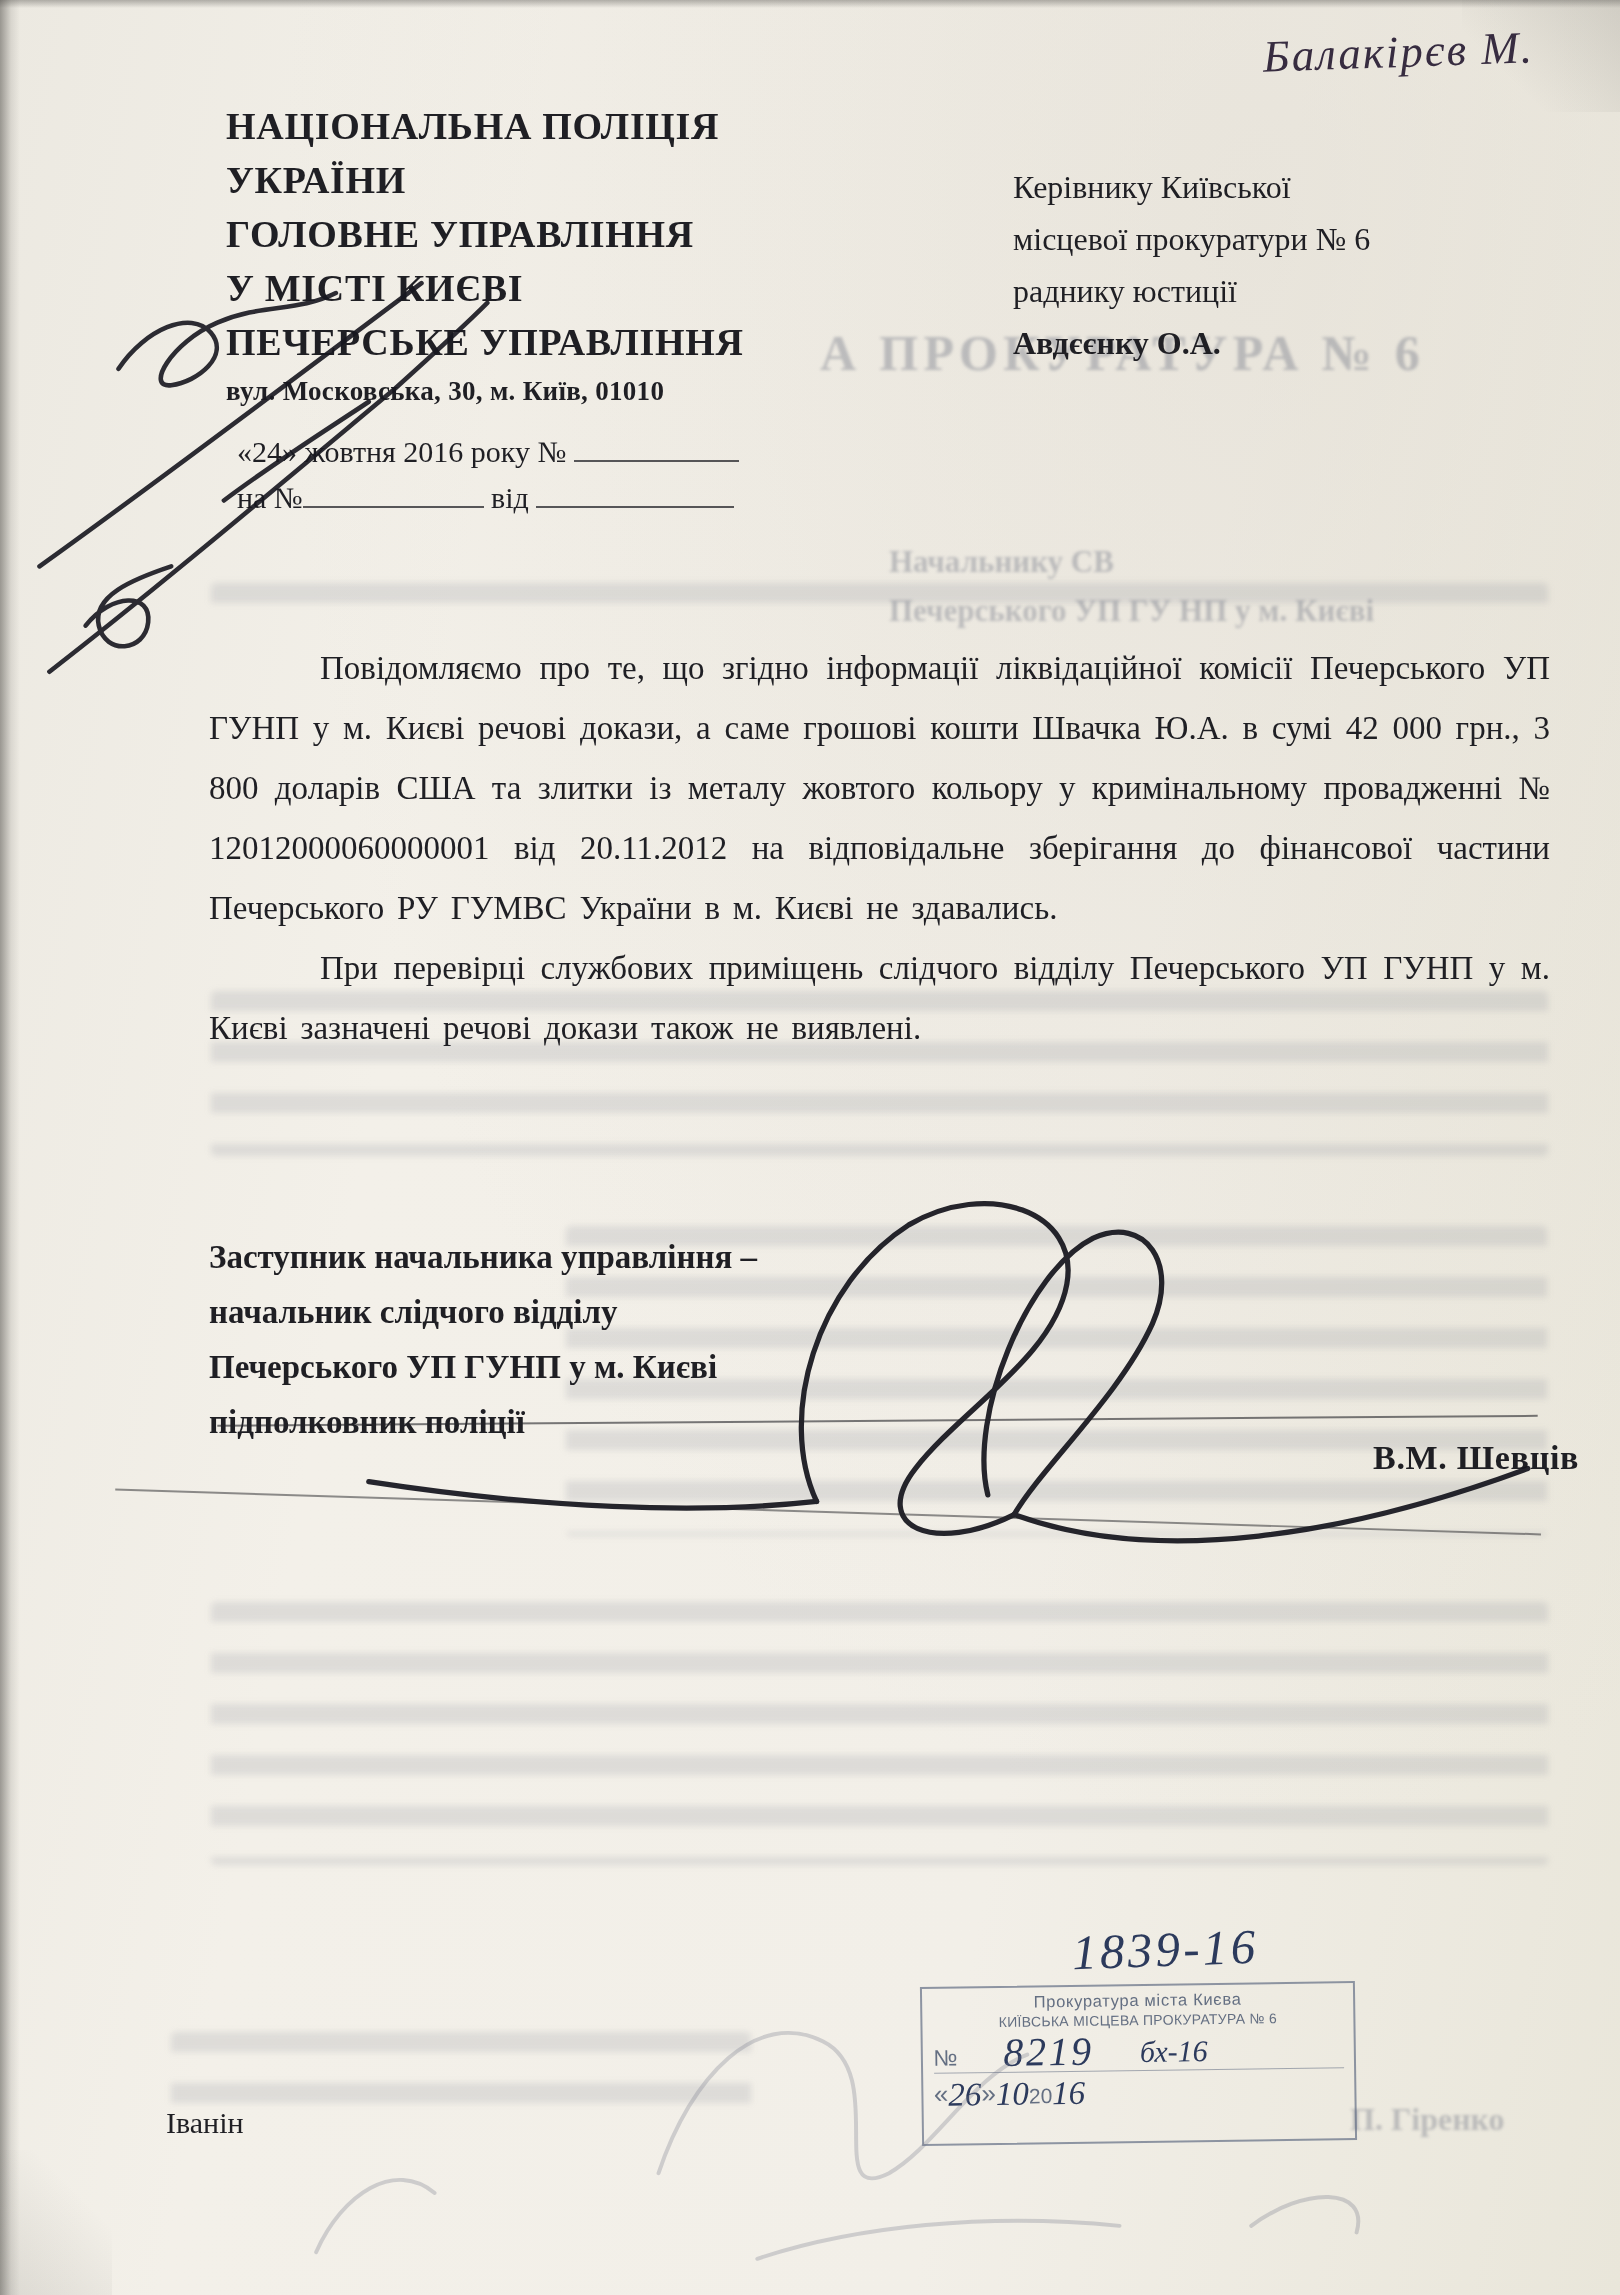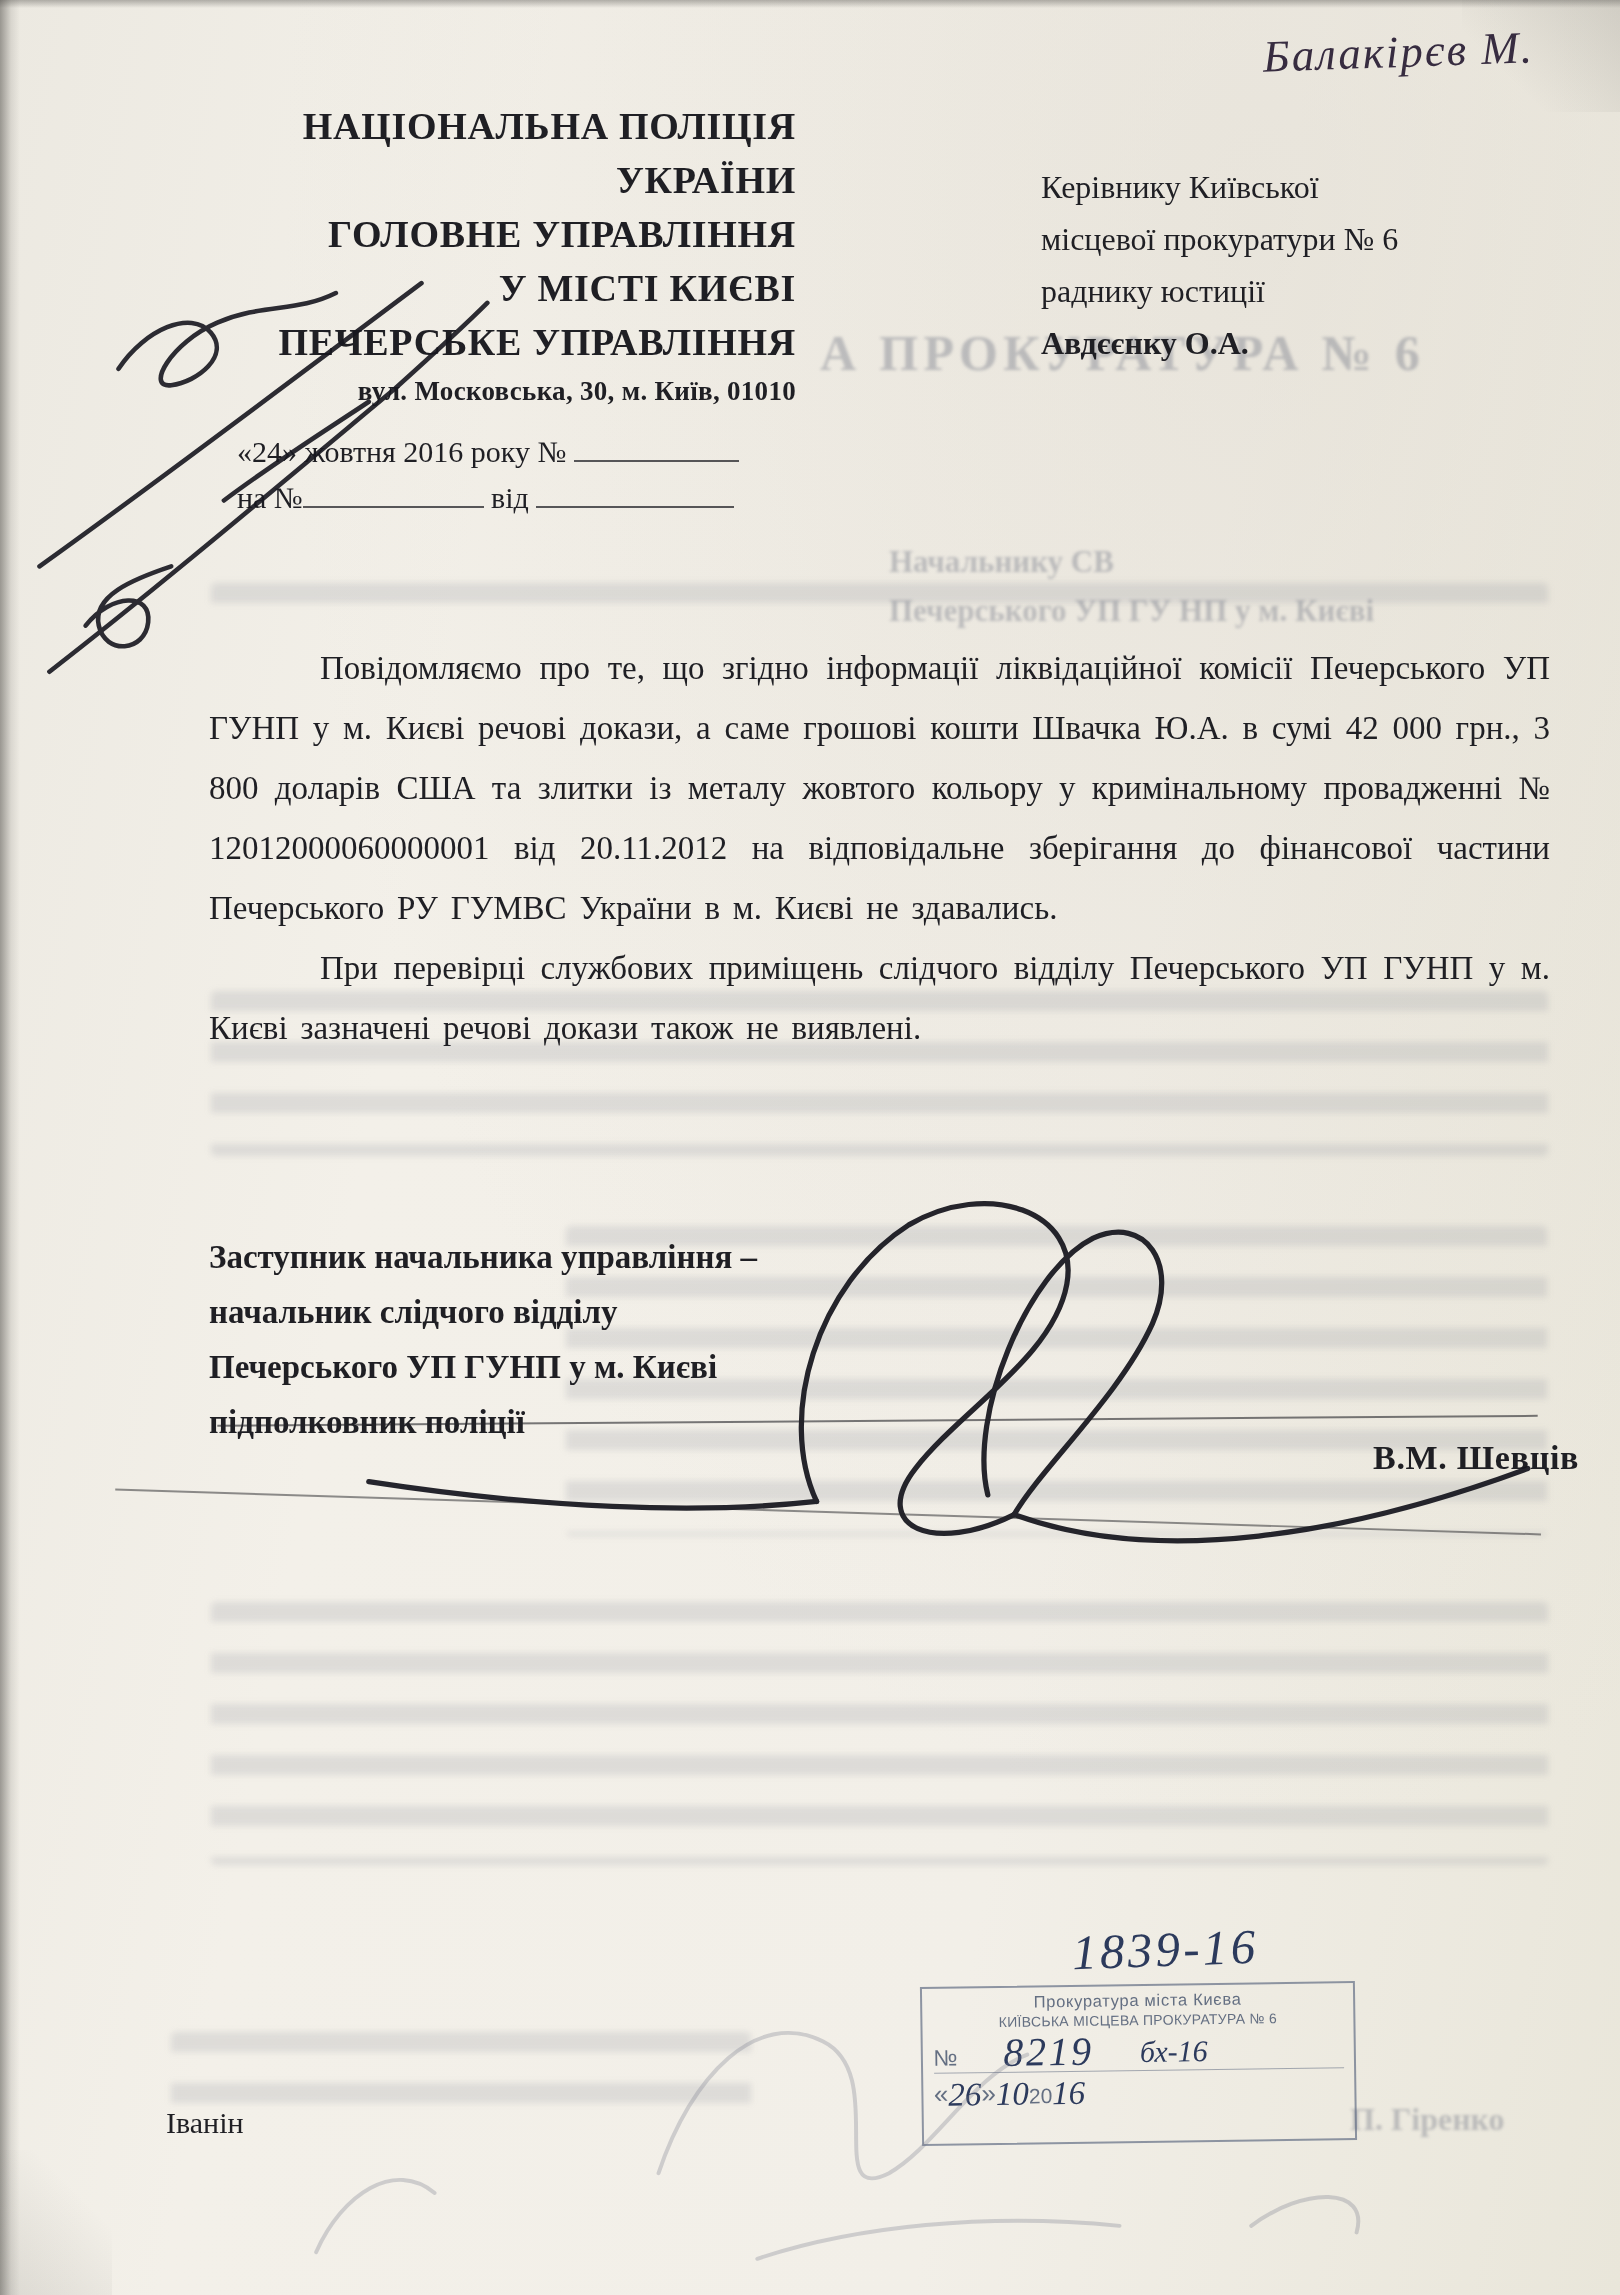--- a/index.html
+++ b/index.html
@@ -15,29 +15,29 @@
   .edge-left { position:absolute; left:0; top:0; width:20px; height:100%;
     background:linear-gradient(90deg, rgba(70,68,64,0.5), rgba(70,68,64,0.12) 55%, transparent); }
   .edge-top { position:absolute; left:0; top:0; width:100%; height:8px;
     background:linear-gradient(180deg, rgba(80,78,74,0.4), transparent); }
   .corner-tr { position:absolute; right:0; top:0; width:158px; height:112px;
     background:linear-gradient(225deg, rgba(120,118,112,0.22), transparent 70%); }
   .corner-bl { position:absolute; left:0; bottom:0; width:112px; height:145px;
     background:linear-gradient(45deg, rgba(120,118,112,0.18), transparent 70%); }
 
   
-  .org-block { position:absolute; left:216px; top:99px; width:580px; text-align:right;
+  .org-block { position:absolute; left:226px; top:99px; width:580px; text-align:left;
     font-weight:700; font-size:38px; line-height:54px; letter-spacing:0.7px; }
   .org-address { font-weight:700; font-size:27px; line-height:37px; margin-top:4px; letter-spacing:0.3px; }
 
   .date-block { position:absolute; left:237px; top:429px; width:646px; font-size:30px; line-height:46px; }
   .blank { display:inline-block; border-bottom:2px solid rgba(35,35,40,0.75); height:25px; vertical-align:baseline; }
   .w1 { width:165px; } .w2 { width:181px; } .w3 { width:198px; }
 
-  .recipient { position:absolute; left:1013px; top:161px; width:527px; font-size:32px; line-height:52px;margin-left:28px; }
+  .recipient { position:absolute; left:1013px; top:161px; width:527px; font-size:32px; line-height:52px; }
   .recipient-name { font-weight:700; }
 
   .body-block { position:absolute; left:209px; top:638px; width:1341px;
     font-size:33px; line-height:60px; text-align:justify; word-spacing:4.6px; }
   .body-block p { text-indent:111px; }
 
   .sig-block { position:absolute; left:209px; top:1230px; width:757px;
     font-weight:700; font-size:33px; line-height:55px; }
   .sig-name { position:absolute; left:1365px; top:1439px; font-weight:700; font-size:34px; letter-spacing:0.7px;margin-left:8px; }
 

